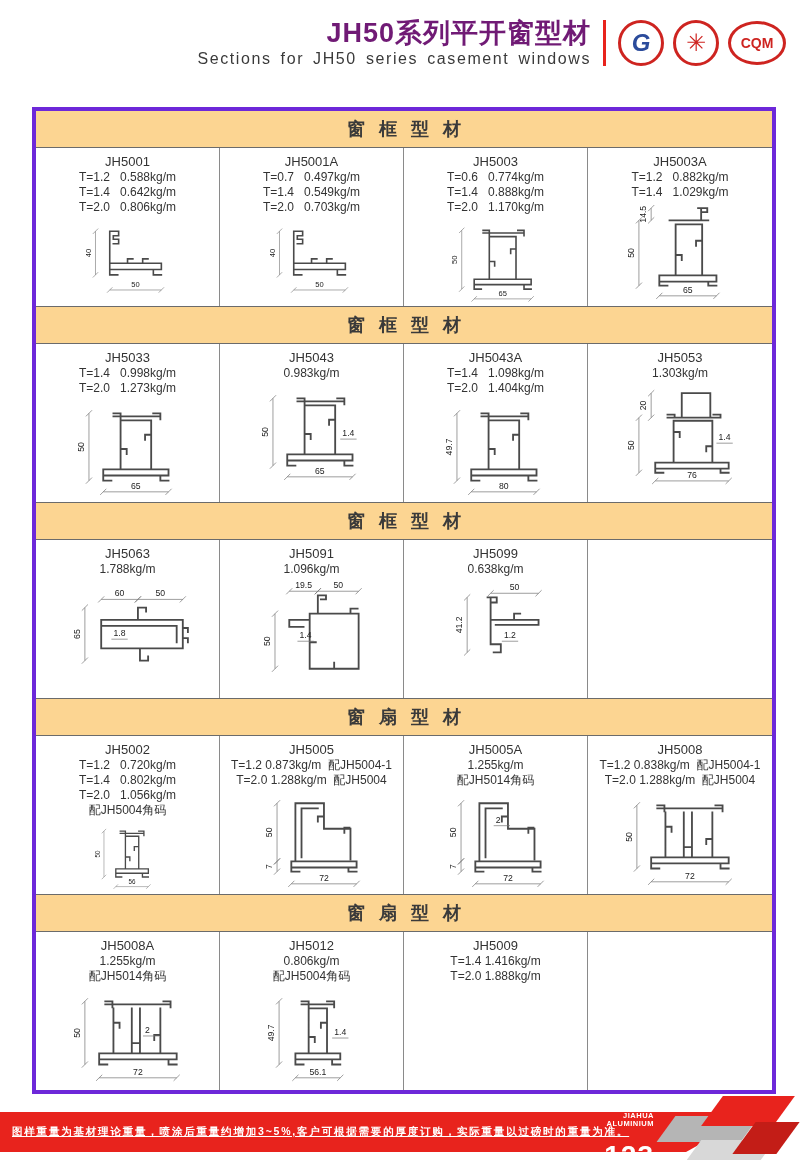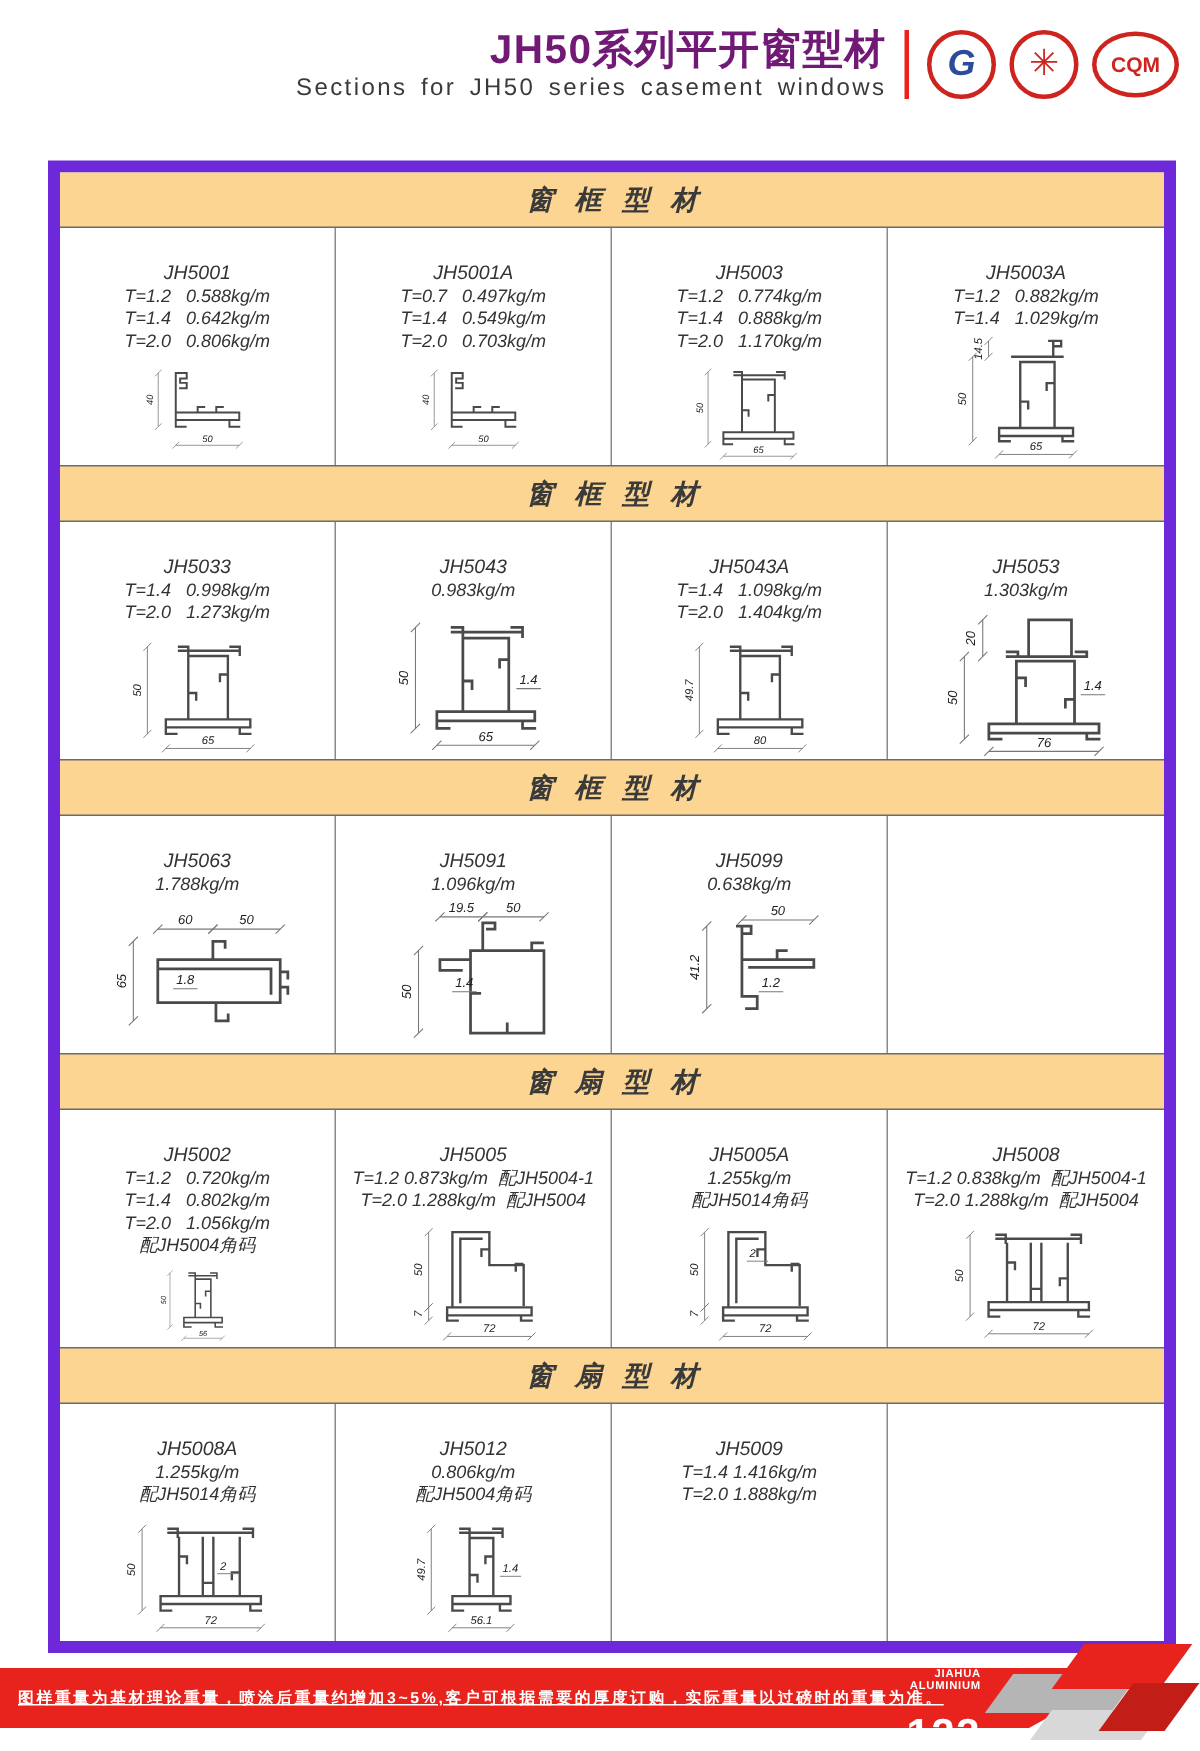--- a/index.html
+++ b/index.html
@@ -16,28 +16,28 @@
   .logos{display:flex;gap:9px;align-items:center;}
   .logo{box-sizing:border-box;display:flex;align-items:center;justify-content:center;flex:0 0 auto;}
   .logo-gb{width:46px;height:46px;border:3px solid var(--logo-red);border-radius:50%;
            color:var(--logo-blue);font-weight:bold;font-style:italic;font-size:24px;}
   .logo-star{width:46px;height:46px;border:3px solid var(--logo-red);border-radius:50%;
            color:var(--logo-red);font-size:24px;line-height:1;}
   .logo-cqm{width:58px;height:44px;border:3px solid var(--logo-red);border-radius:50%;
            color:var(--logo-red);font-weight:bold;font-size:14px;}
 
   
-  .ptable{position:absolute;left:32px;top:107px;width:736px;border:8px solid #6d28d9;background:#fff;font-style:italic;}
+  .ptable{position:absolute;left:32px;top:107px;width:736px;border:4px solid #6d28d9;background:#fff;}
   .band{height:36px;line-height:36px;text-align:center;font-size:18px;font-weight:bold;
         letter-spacing:14px;text-indent:14px;color:#3a3a3a;background:var(--section-header-bg);
         border-top:1px solid #6b6b6b;border-bottom:1px solid #6b6b6b;}
   section:first-child .band{border-top:none;}
   .row{display:grid;grid-template-columns:repeat(4,1fr);height:158px;}
   .cell{border-right:1px solid #8a8a8a;display:flex;flex-direction:column;align-items:center;
-        padding-top:22px;box-sizing:border-box;overflow:hidden;}
+        padding-top:6px;box-sizing:border-box;overflow:hidden;}
   .cell:last-child{border-right:none;}
   .code{font-size:13px;line-height:16px;}
   .spec{font-size:12px;line-height:15px;white-space:pre;}
   .draw{flex:1;min-height:0;width:100%;display:flex;justify-content:center;align-items:flex-start;padding-top:2px;box-sizing:border-box;}
   .draw svg{height:100%;max-height:102px;width:auto;max-width:178px;}
   .prof{fill:none;stroke:var(--drawing-line);stroke-width:1.8;stroke-linecap:square;stroke-linejoin:miter;}
   .dl{stroke:#777;stroke-width:0.7;fill:none;}
   .dt{font-size:8.5px;fill:#222;}
 
   
@@ -112,21 +112,21 @@
                 <path class="dl" d="M47 19 L53 13 M47 68 L53 62"></path>
                 <text class="dt" text-anchor="middle" x="45" y="40.5" transform="rotate(-90 45 40.5)">40</text>
                 <line class="dl" x1="66" y1="82" x2="124" y2="82"></line>
                 <path class="dl" d="M63 85 L69 79 M121 85 L127 79"></path>
                 <text class="dt" text-anchor="middle" x="95" y="79">50</text>
               </svg>
             </div>
           </div>
           <div class="cell">
             <div class="code">JH5003</div>
-            <div class="spec">T=1.2   0.774kg/m</div>
+            <div class="spec">T=0.6   0.774kg/m</div>
             <div class="spec">T=1.4   0.888kg/m</div>
             <div class="spec">T=2.0   1.170kg/m</div>
             <div class="draw">
               <svg viewBox="0 0 172 100" xmlns="http://www.w3.org/2000/svg">
                 <path class="prof" d="M72 15 h7 v6 M111 15 h7 v6 M72 18 H118 M79 22 H109 M79 22 V70 M109 22 V70 M62 70 H126 V76 H62 Z M62 76 v5 h8 M118 76 v5 h8 M109 36 h-6 v5 M79 50 h6 v5"></path>
                 <line class="dl" x1="48" y1="15" x2="48" y2="81"></line>
                 <path class="dl" d="M45 18 L51 12 M45 84 L51 78"></path>
                 <text class="dt" text-anchor="middle" x="43" y="48" transform="rotate(-90 43 48)">50</text>
                 <line class="dl" x1="62" y1="92" x2="126" y2="92"></line>
                 <path class="dl" d="M59 95 L65 89 M123 95 L129 89"></path>

